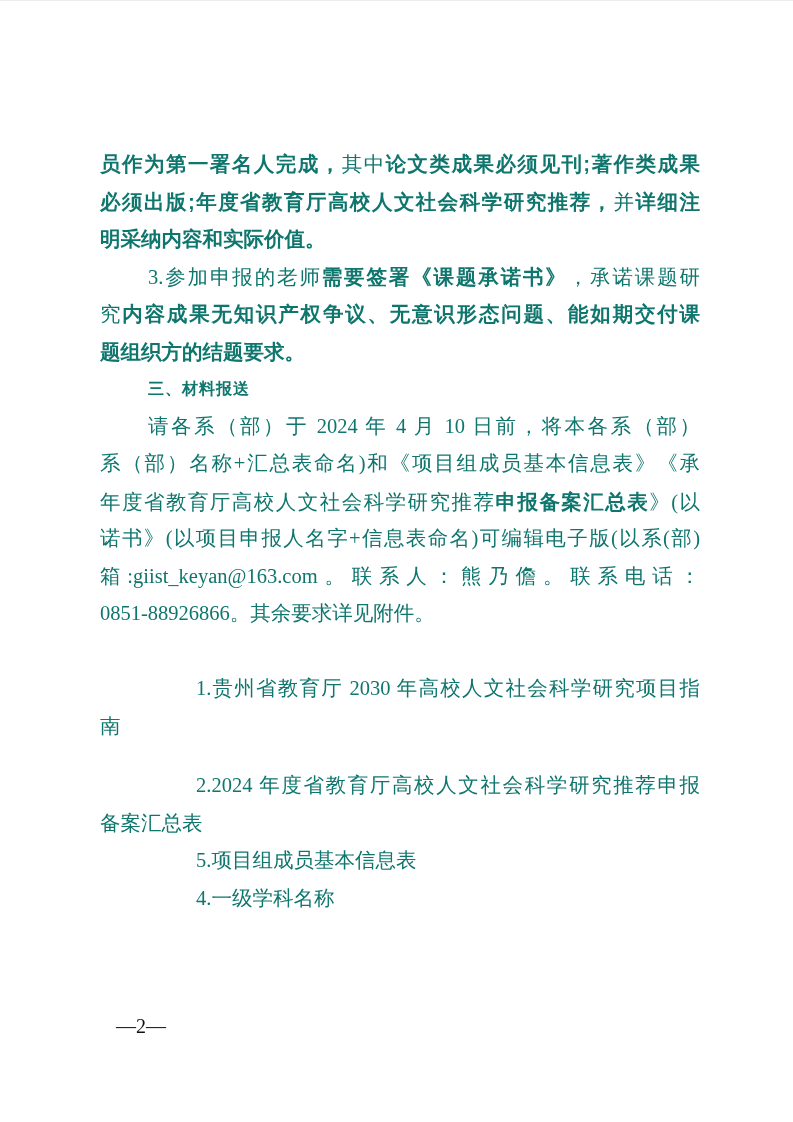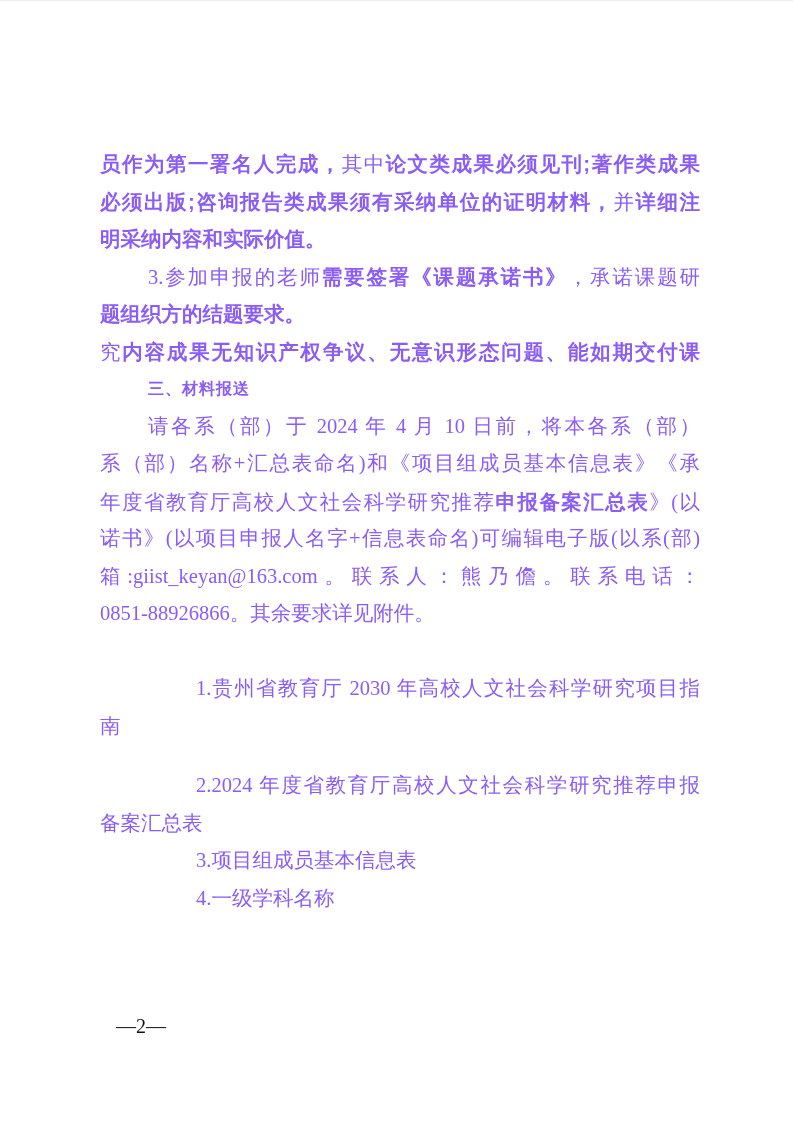--- a/index.html
+++ b/index.html
@@ -23,21 +23,21 @@
     position: absolute;
     left: 100px;
     top: 144px;
     width: 600px;
   }
   .line {
     height: 37.5px;
     line-height: 37.5px;
     font-size: 20.5px;
     overflow: hidden;
-    color: #8b5cf6;
+    color: #0f766e;
   }
   .line.justify {
     text-align: justify;
     text-align-last: justify;
   }
   .line.left {
     text-align: right;
     text-align-last: left;
     white-space: nowrap;
   }
@@ -66,34 +66,34 @@
     color: #111111;
     font-family: "Liberation Serif", "DejaVu Serif", serif;
   }
 </style>
 </head>
 <body>
 
 <div class="page">
   <div class="text-flow">
       <div class="line justify"><span class="run-b">员作为第一署名人完成，</span><span class="run-r">其中</span><span class="run-b">论文类成果必须见刊;著作类成果</span></div>
-      <div class="line justify"><span class="run-b">必须出版;咨询报告类成果须有采纳单位的证明材料，</span><span class="run-r">并</span><span class="run-b">详细注</span></div>
+      <div class="line justify"><span class="run-b">必须出版;年度省教育厅高校人文社会科学研究推荐，</span><span class="run-r">并</span><span class="run-b">详细注</span></div>
       <div class="line left"><span class="run-b">明采纳内容和实际价值。</span></div>
       <div class="line justify" style="text-indent: 48px;"><span class="run-r">3.参加申报的老师</span><span class="run-b">需要签署《课题承诺书》</span><span class="run-r">，承诺课题研</span></div>
+      <div class="line justify"><span class="run-r">究</span><span class="run-b">内容成果无知识产权争议、无意识形态问题、能如期交付课</span></div>
       <div class="line left"><span class="run-b">题组织方的结题要求。</span></div>
-      <div class="line justify"><span class="run-r">究</span><span class="run-b">内容成果无知识产权争议、无意识形态问题、能如期交付课</span></div>
       <div class="line left heading" style="text-indent: 48px;"><span class="run-b">三、材料报送</span></div>
       <div class="line justify" style="text-indent: 48px;"><span class="run-r">请各系（部）于 2024 年 4 月 10 日前，将本各系（部）《2024</span></div>
       <div class="line justify"><span class="run-r">系（部）名称+汇总表命名)和《项目组成员基本信息表》《承</span></div>
       <div class="line justify"><span class="run-r">年度省教育厅高校人文社会科学研究推荐</span><span class="run-b">申报备案汇总表</span><span class="run-r">》(以</span></div>
       <div class="line justify"><span class="run-r">诺书》(以项目申报人名字+信息表命名)可编辑电子版(以系(部)</span></div>
       <div class="line justify"><span class="run-r">箱:giist_keyan@163.com。联系人：熊乃儋。联系电话：</span></div>
       <div class="line left"><span class="run-r">0851-88926866。其余要求详见附件。</span></div>
       <div class="line left"></div>
       <div class="line justify" style="text-indent: 96px;"><span class="run-r">1.贵州省教育厅 2030 年高校人文社会科学研究项目指</span></div>
       <div class="line left"><span class="run-r">南</span></div>
       <div class="line justify" style="text-indent: 96px; margin-top: 22px;"><span class="run-r">2.2024 年度省教育厅高校人文社会科学研究推荐申报</span></div>
       <div class="line left"><span class="run-r">备案汇总表</span></div>
-      <div class="line left" style="text-indent: 96px;"><span class="run-r">3.项目组成员基本信息表</span></div>
+      <div class="line left" style="text-indent: 96px;"><span class="run-r">5.项目组成员基本信息表</span></div>
       <div class="line left" style="text-indent: 96px;"><span class="run-r">4.一级学科名称</span></div>
     </div>
   <div class="footer-page-number">—2—</div>
 </div>
 
 </body></html>

